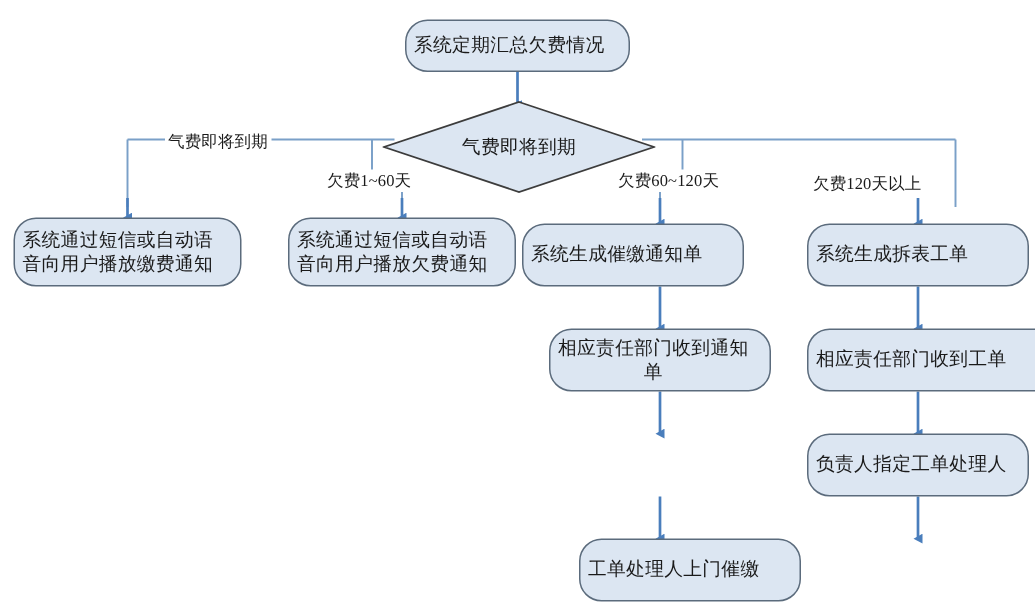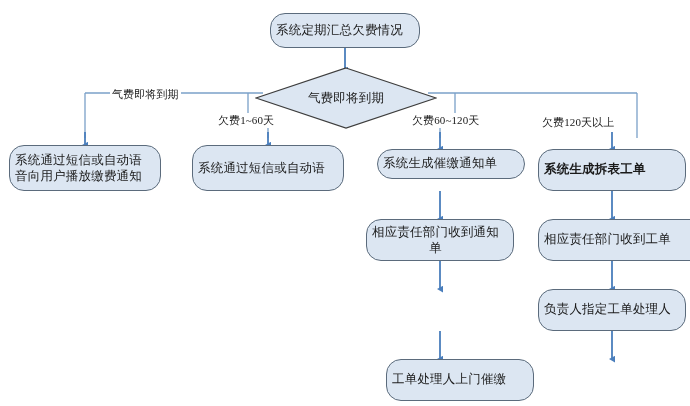--- a/index.html
+++ b/index.html
@@ -165,40 +165,41 @@
   <div class="node two-line" style="left:9px; top:145px; width:152px; height:46px;">
     <span>
       <span>系统通过短信或自动语</span><br>
       <span>音向用户播放缴费通知</span>
     </span>
   </div>
 
   <div class="node two-line" style="left:192px; top:145px; width:152px; height:46px;">
     <span>
       <span>系统通过短信或自动语</span><br>
+      <span>音向用户播放欠费通知</span>
     </span>
   </div>
 
-  <div class="node" style="left:377px; top:149px; width:148px; height:30px;">
+  <div class="node" style="left:348px; top:149px; width:148px; height:42px;">
     <span>系统生成催缴通知单</span>
   </div>
 
   <div class="node two-line" style="left:366px; top:219px; width:148px; height:42px;">
     <span>
       <span>相应责任部门收到通知</span><br>
       <span>单</span>
     </span>
   </div>
 
 
   <div class="node" style="left:386px; top:359px; width:148px; height:42px;">
     <span>工单处理人上门催缴</span>
   </div>
 
-  <div class="node" style="left:538px; top:149px; width:148px; height:42px;font-weight:bold;">
+  <div class="node" style="left:538px; top:149px; width:148px; height:42px;">
     <span>系统生成拆表工单</span>
   </div>
 
   <div class="node" style="left:538px; top:219px; width:168px; height:42px;">
     <span>相应责任部门收到工单</span>
   </div>
 
   <div class="node" style="left:538px; top:289px; width:148px; height:42px;">
     <span>负责人指定工单处理人</span>
   </div>

